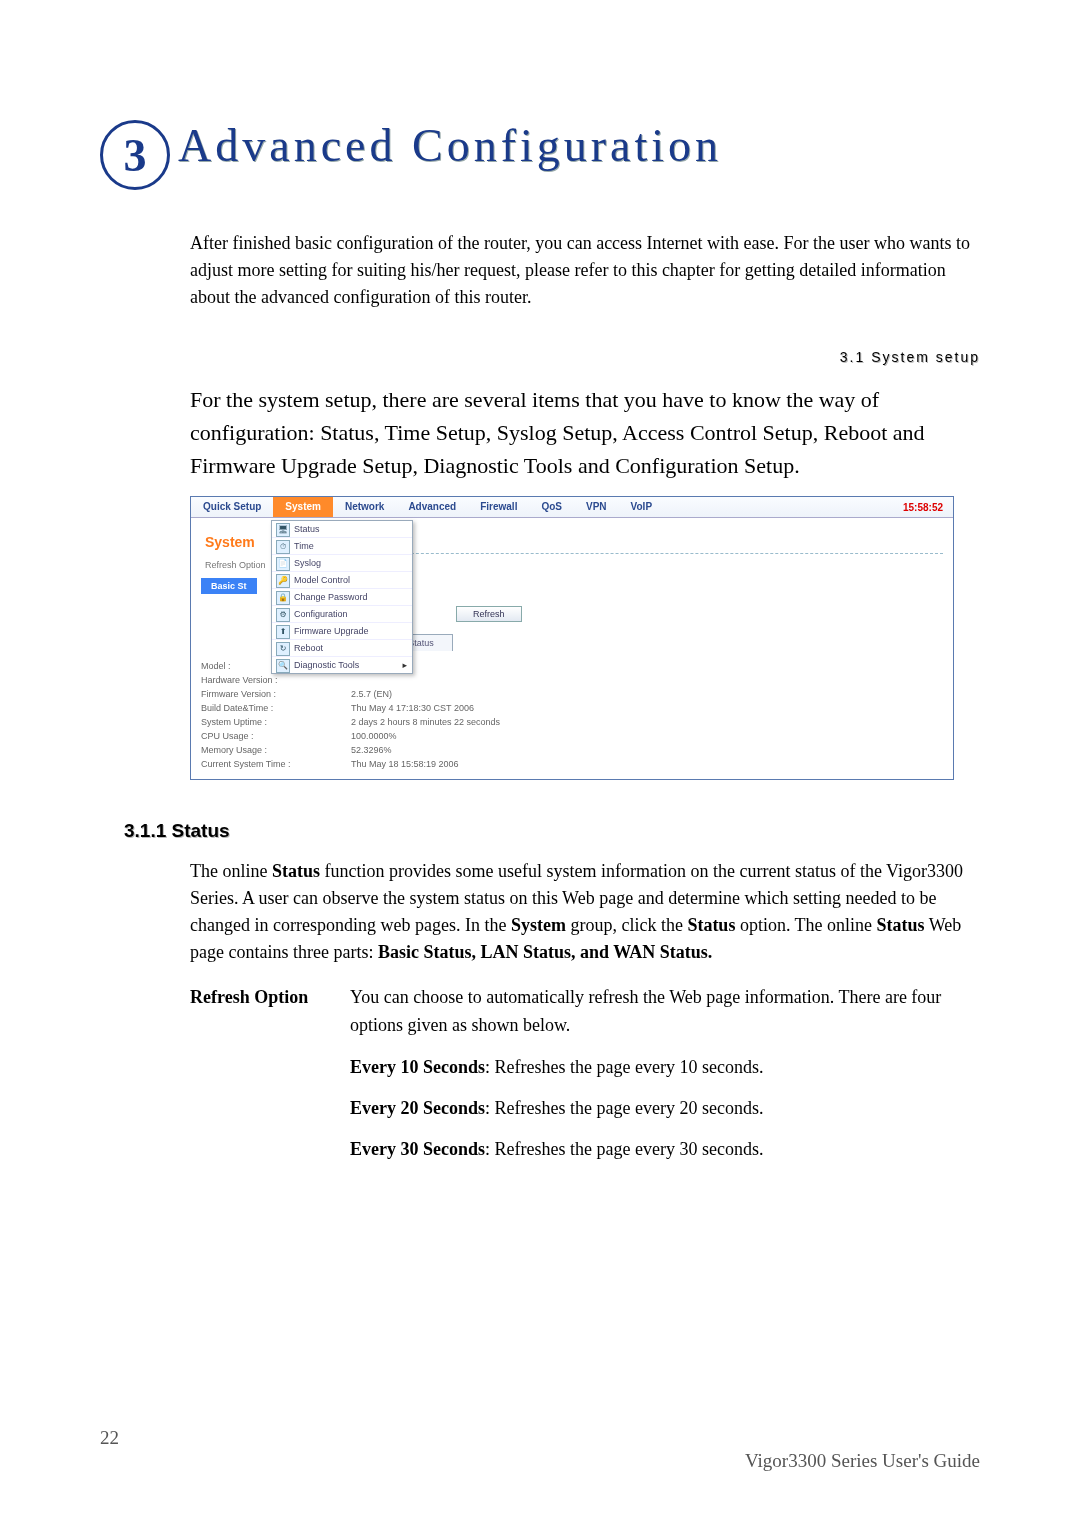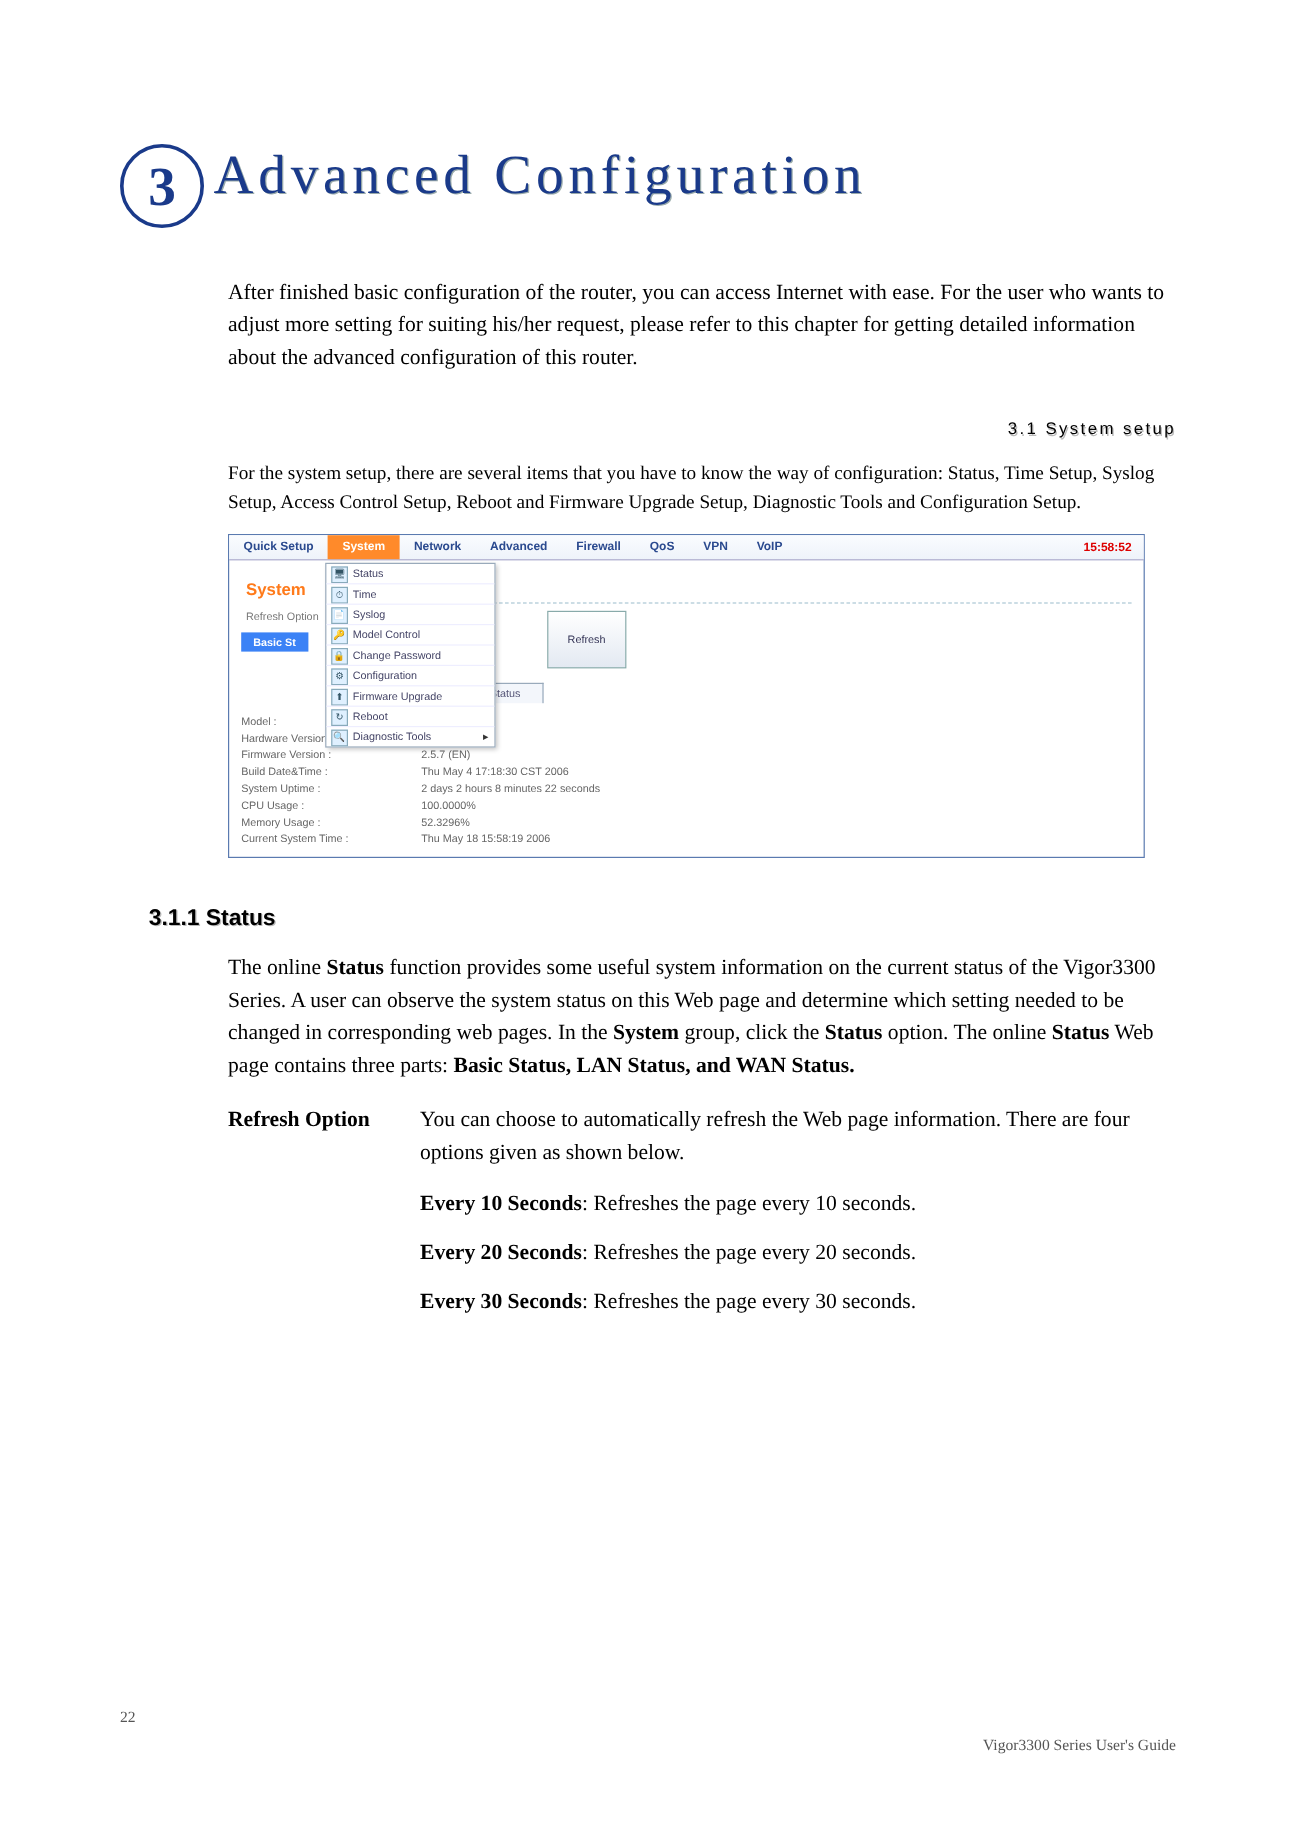--- a/index.html
+++ b/index.html
@@ -51,21 +51,21 @@
   .h2 {
     font-size: 14px;
     letter-spacing: 2px;
     font-family: Arial, sans-serif;
     text-shadow: 1px 1px 0 #bbb;
     margin-bottom: 18px;
     text-align: right;
   }
   .section-body {
     margin-left: 90px;
-    font-size: 16px;
+    font-size: 22px;
     line-height: 1.5;
     margin-bottom: 14px;
   }
   .screenshot {
     margin-left: 90px;
     width: 762px;
     border: 1px solid #5a7ab0;
     font-family: Arial, sans-serif;
     font-size: 10px;
     color: #555;
@@ -170,23 +170,24 @@
   .dotted-sep {
     border-bottom: 1px dashed #9bc;
     height: 1px;
     margin: 26px 0 6px 0;
   }
   .refresh-btn {
     display: inline-block;
     background: linear-gradient(#fff,#e3e9f2);
     border: 1px solid #8aa;
     font-size: 9px;
-    padding: 18px 16px;
+    padding: 2px 16px;
     color: #335;
     margin-left: 120px;
+    margin-top: 46px;
   }
   .tab-wan {
     display: inline-block;
     margin-top: 12px;
     border: 1px solid #9ab;
     border-bottom: none;
     background: #f3f6fb;
     padding: 3px 18px;
     font-size: 9px;
     color: #557;
@@ -231,25 +232,25 @@
     flex: 1;
   }
   .opt-item {
     margin-left: 250px;
     font-size: 18px;
     line-height: 1.5;
     margin-top: 14px;
   }
   .footer {
     position: absolute;
-    bottom: 66px;
+    bottom: 56px;
     left: 100px;
     right: 100px;
     display: flex;
-    font-size: 13px;
+    font-size: 19px;
     color: #555;
   }
   .footer .pn { }
   .footer .gt {
     margin-left: auto;
     margin-top: 23px;
   }
   .clearfix::after { content:""; display:block; clear:both; }
 </style>
 </head>

